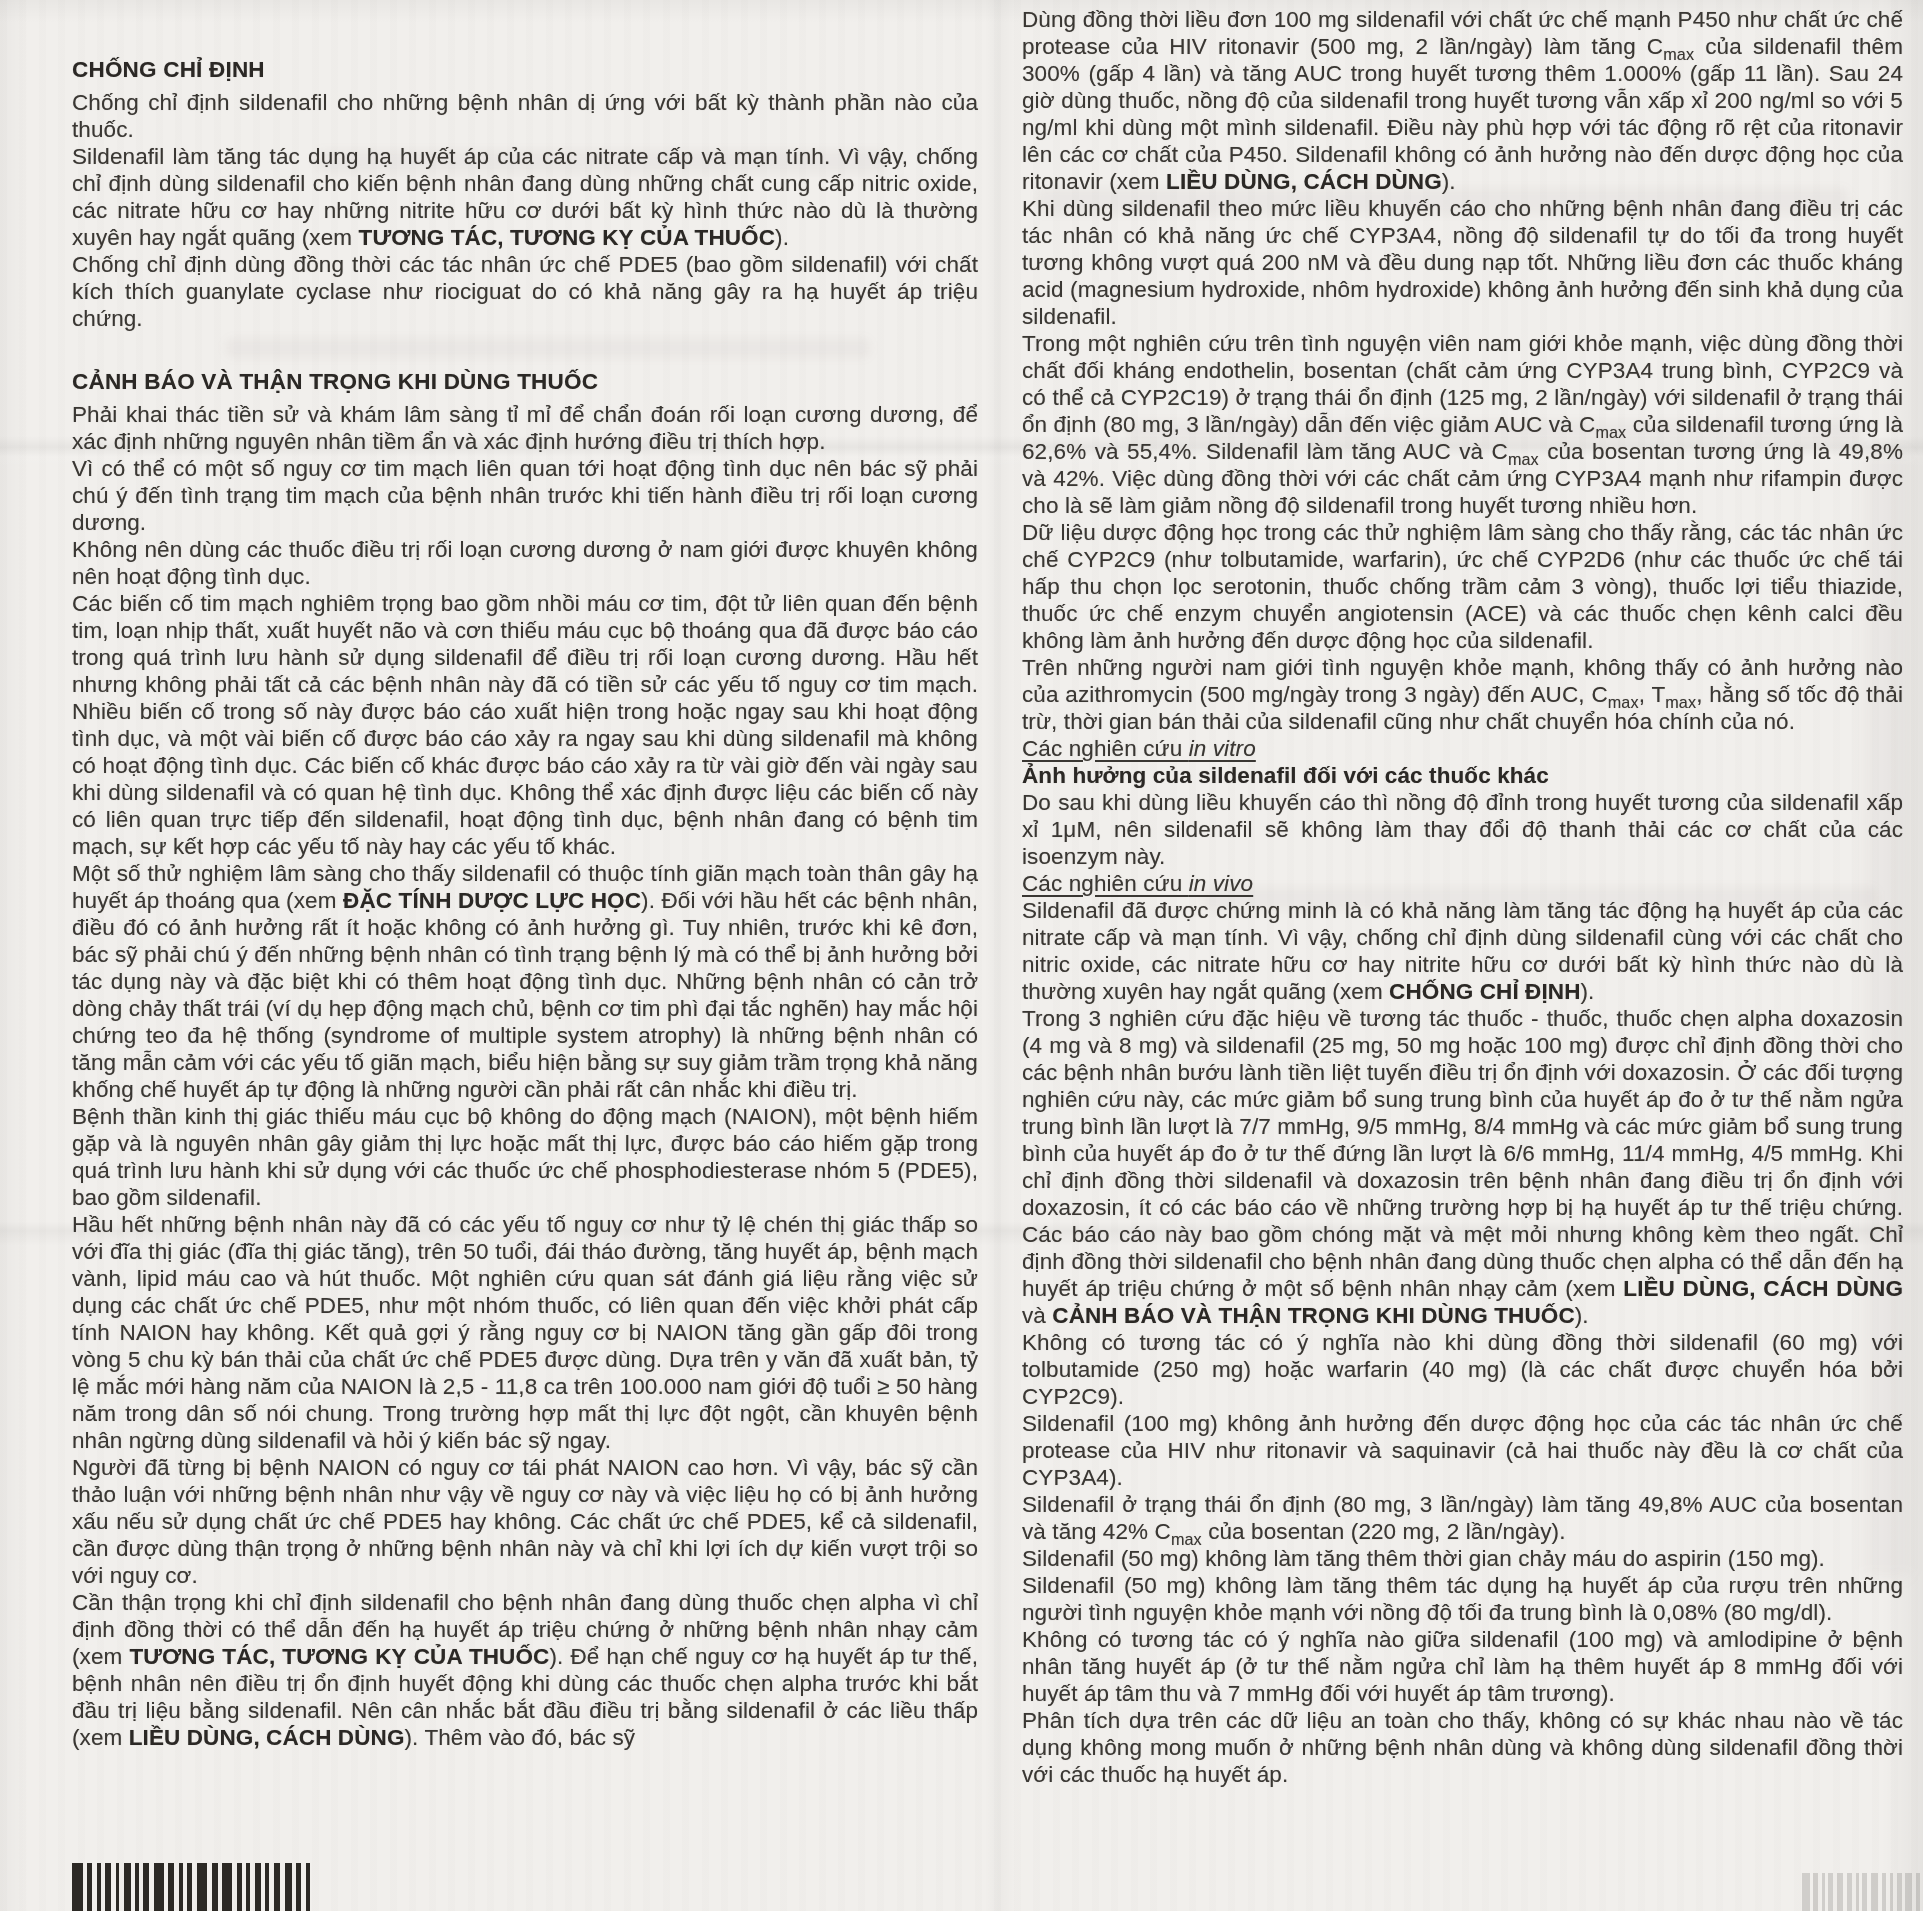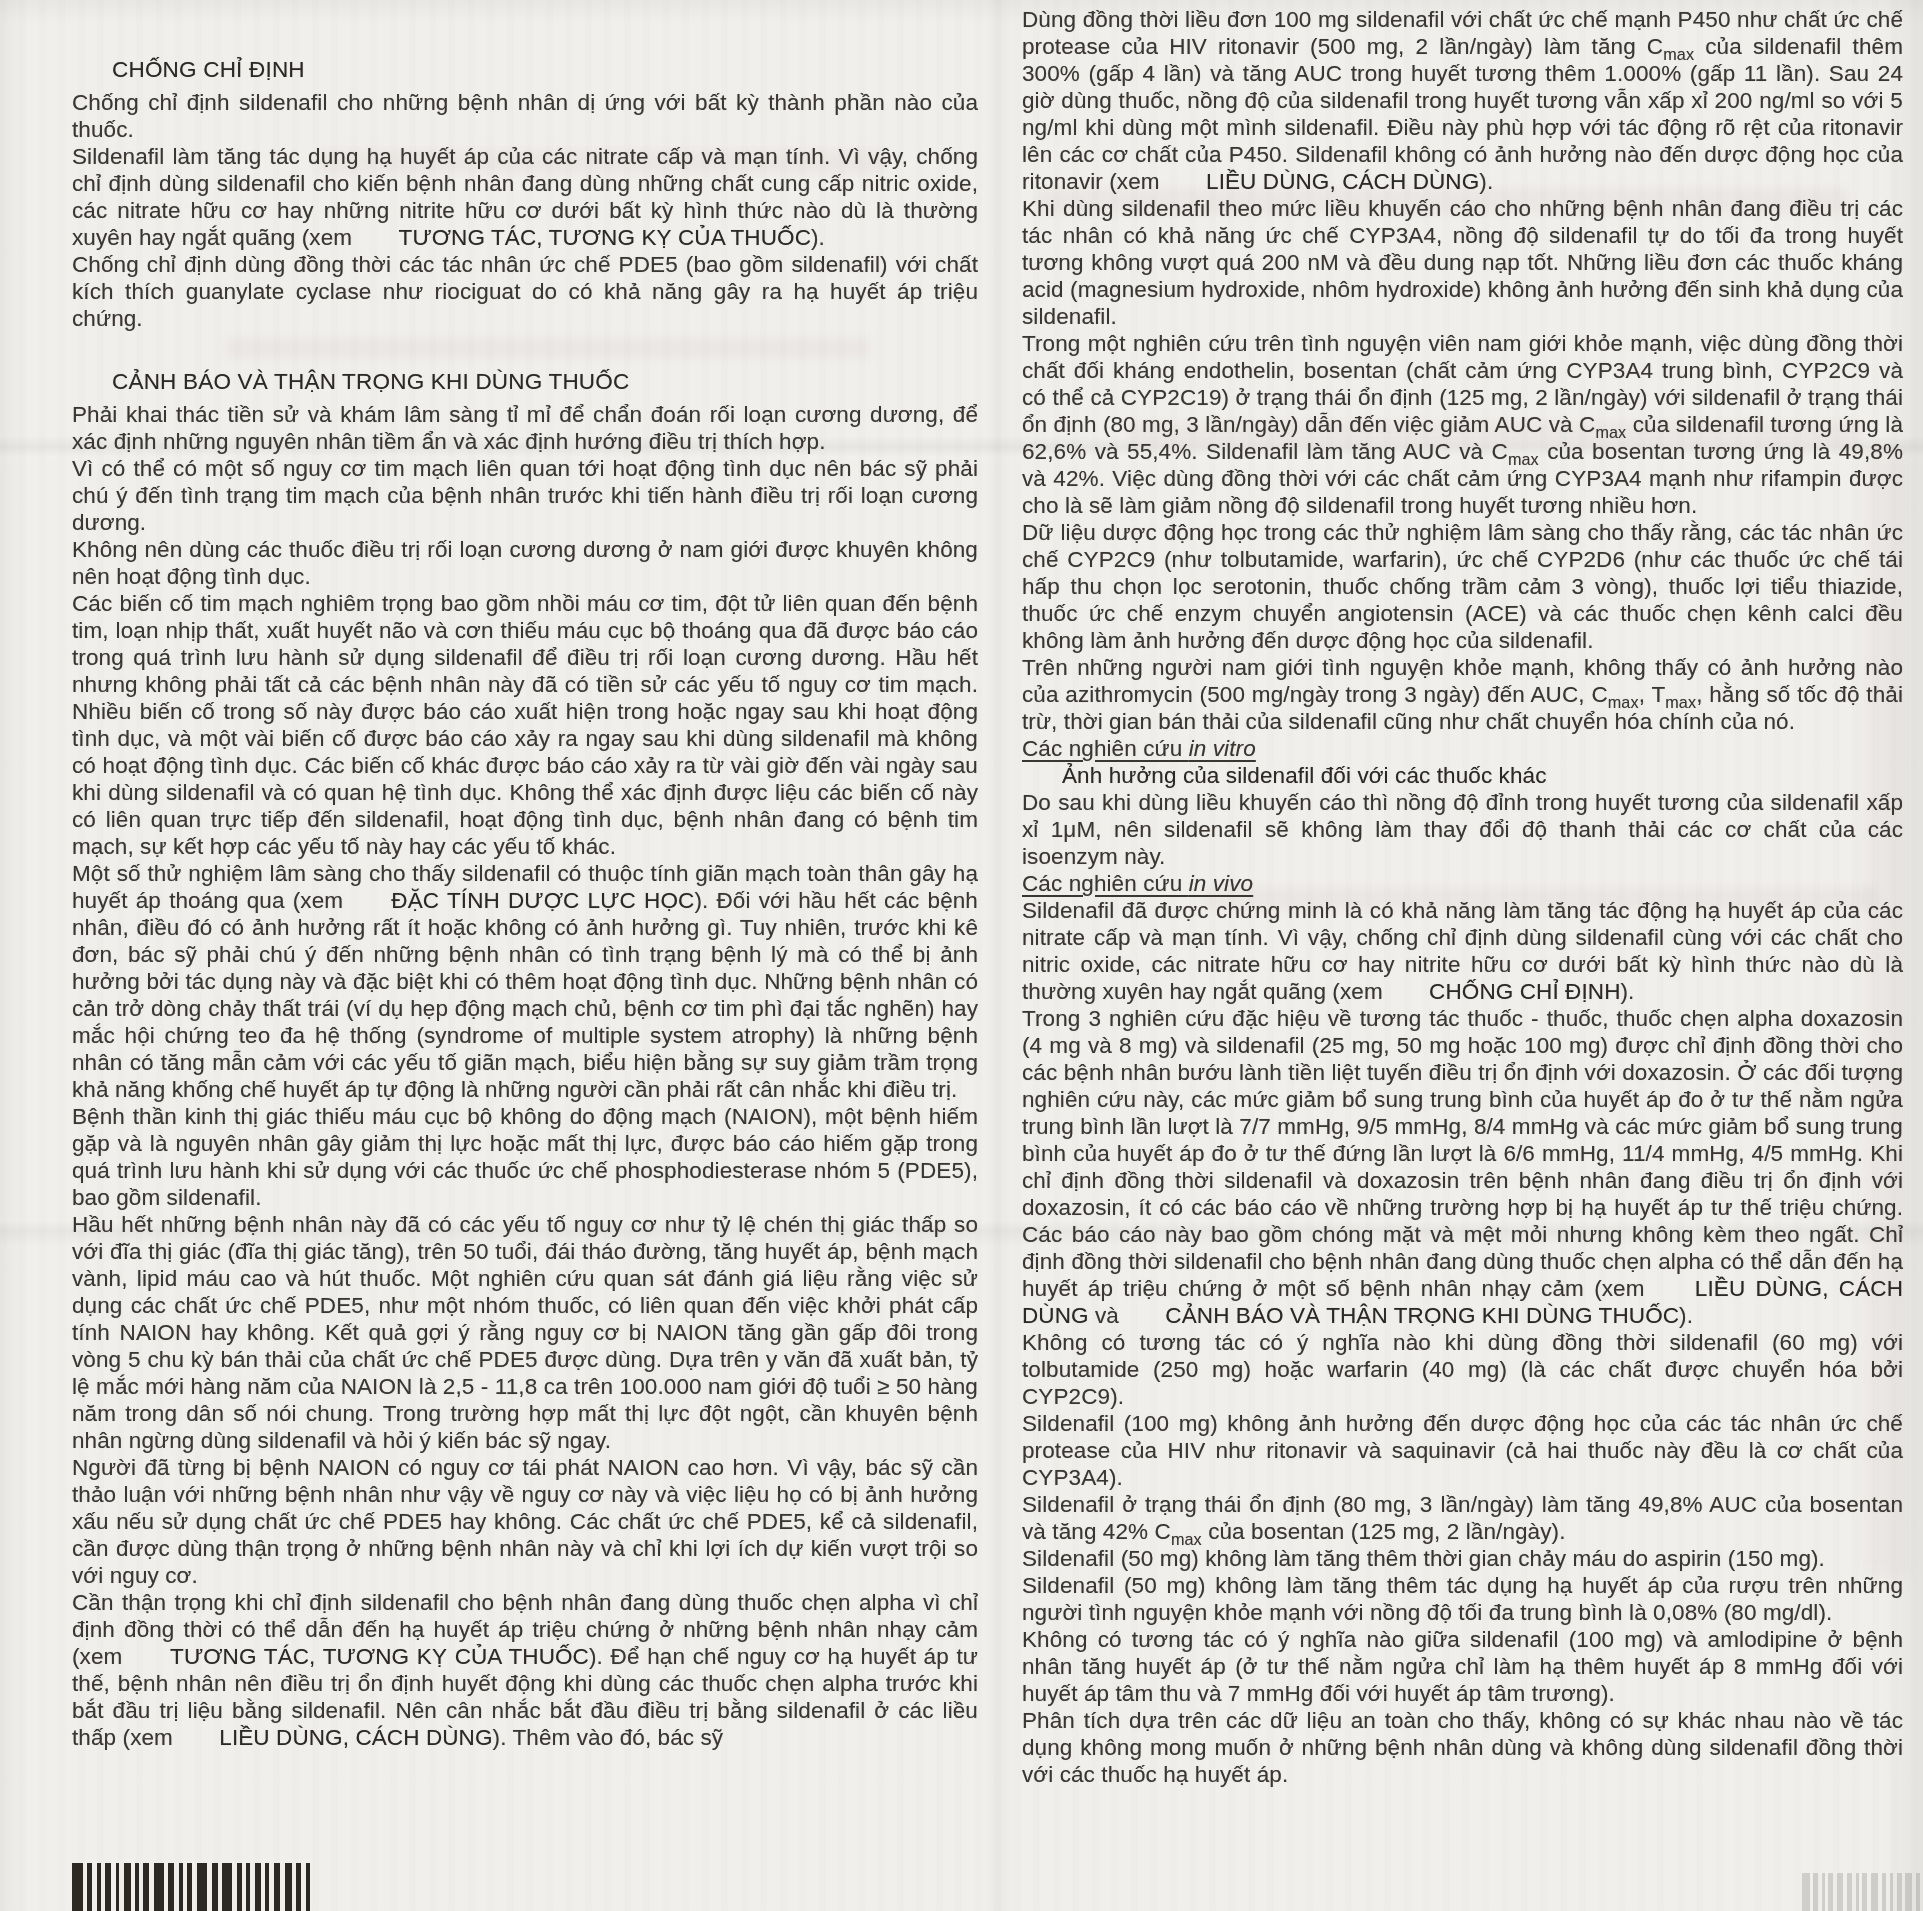--- a/index.html
+++ b/index.html
@@ -38,21 +38,21 @@
     font-weight: bold;
     color: var(--heading_ink, #2b2825);
     text-align: left;
     margin-top: 36px;
     margin-bottom: 6px;
     letter-spacing: 0.2px;
   }
   .heading-first { margin-top: 41px; }
   .subhead-bold { font-weight: bold; text-align: left; color: var(--heading_ink, #2b2825); }
   .subhead-underline { text-decoration: underline; text-underline-offset: 3.8px; text-align: left; }
-  .b { font-weight: normal; color: var(--heading_ink, #2b2825); margin-left: 40px; }
+  .b { font-weight: bold; color: var(--heading_ink, #2b2825); }
   .i { font-style: italic; }
   sub { font-size: 0.72em; line-height: 0; }
   
   .barcode { position: absolute; display: flex; align-items: stretch; }
   .barcode-left { left: 72px; top: 1863px; height: 48px; }
   .barcode-right { left: 1802px; top: 1873px; height: 38px; opacity: 0.16; }
   .bar { background: #2c2925; }
   .gap { background: transparent; }
   
   .smudge { position: absolute; background: rgba(110,104,96,0.05); filter: blur(4.5px); border-radius: 7.5px; }
@@ -98,21 +98,21 @@
       <p class="para para"><span>Dữ liệu dược động học trong các thử nghiệm lâm sàng cho thấy rằng, các tác nhân ức chế CYP2C9 (như tolbutamide, warfarin), ức chế CYP2D6 (như các thuốc ức chế tái hấp thu chọn lọc serotonin, thuốc chống trầm cảm 3 vòng), thuốc lợi tiểu thiazide, thuốc ức chế enzym chuyển angiotensin (ACE) và các thuốc chẹn kênh calci đều không làm ảnh hưởng đến dược động học của sildenafil.</span></p>
       <p class="para para"><span>Trên những người nam giới tình nguyện khỏe mạnh, không thấy có ảnh hưởng nào của azithromycin (500 mg/ngày trong 3 ngày) đến AUC, C</span><sub>max</sub><span>, T</span><sub>max</sub><span>, hằng số tốc độ thải trừ, thời gian bán thải của sildenafil cũng như chất chuyển hóa chính của nó.</span></p>
       <p class="para subhead-underline"><span>Các nghiên cứu </span><span class="i">in vitro</span></p>
       <p class="para subhead-bold"><span class="b">Ảnh hưởng của sildenafil đối với các thuốc khác</span></p>
       <p class="para para"><span>Do sau khi dùng liều khuyến cáo thì nồng độ đỉnh trong huyết tương của sildenafil xấp xỉ 1μM, nên sildenafil sẽ không làm thay đổi độ thanh thải các cơ chất của các isoenzym này.</span></p>
       <p class="para subhead-underline"><span>Các nghiên cứu </span><span class="i">in vivo</span></p>
       <p class="para para"><span>Sildenafil đã được chứng minh là có khả năng làm tăng tác động hạ huyết áp của các nitrate cấp và mạn tính. Vì vậy, chống chỉ định dùng sildenafil cùng với các chất cho nitric oxide, các nitrate hữu cơ hay nitrite hữu cơ dưới bất kỳ hình thức nào dù là thường xuyên hay ngắt quãng (xem </span><span class="b">CHỐNG CHỈ ĐỊNH</span><span>).</span></p>
       <p class="para para"><span>Trong 3 nghiên cứu đặc hiệu về tương tác thuốc - thuốc, thuốc chẹn alpha doxazosin (4 mg và 8 mg) và sildenafil (25 mg, 50 mg hoặc 100 mg) được chỉ định đồng thời cho các bệnh nhân bướu lành tiền liệt tuyến điều trị ổn định với doxazosin. Ở các đối tượng nghiên cứu này, các mức giảm bổ sung trung bình của huyết áp đo ở tư thế nằm ngửa trung bình lần lượt là 7/7 mmHg, 9/5 mmHg, 8/4 mmHg và các mức giảm bổ sung trung bình của huyết áp đo ở tư thế đứng lần lượt là 6/6 mmHg, 11/4 mmHg, 4/5 mmHg. Khi chỉ định đồng thời sildenafil và doxazosin trên bệnh nhân đang điều trị ổn định với doxazosin, ít có các báo cáo về những trường hợp bị hạ huyết áp tư thế triệu chứng. Các báo cáo này bao gồm chóng mặt và mệt mỏi nhưng không kèm theo ngất. Chỉ định đồng thời sildenafil cho bệnh nhân đang dùng thuốc chẹn alpha có thể dẫn đến hạ huyết áp triệu chứng ở một số bệnh nhân nhạy cảm (xem </span><span class="b">LIỀU DÙNG, CÁCH DÙNG</span><span> và </span><span class="b">CẢNH BÁO VÀ THẬN TRỌNG KHI DÙNG THUỐC</span><span>).</span></p>
       <p class="para para"><span>Không có tương tác có ý nghĩa nào khi dùng đồng thời sildenafil (60 mg) với tolbutamide (250 mg) hoặc warfarin (40 mg) (là các chất được chuyển hóa bởi CYP2C9).</span></p>
       <p class="para para"><span>Sildenafil (100 mg) không ảnh hưởng đến dược động học của các tác nhân ức chế protease của HIV như ritonavir và saquinavir (cả hai thuốc này đều là cơ chất của CYP3A4).</span></p>
-      <p class="para para"><span>Sildenafil ở trạng thái ổn định (80 mg, 3 lần/ngày) làm tăng 49,8% AUC của bosentan và tăng 42% C</span><sub>max</sub><span> của bosentan (125 mg, 2 lần/ngày).</span></p>
+      <p class="para para"><span>Sildenafil ở trạng thái ổn định (80 mg, 3 lần/ngày) làm tăng 49,8% AUC của bosentan và tăng 42% C</span><sub>max</sub><span> của bosentan (220 mg, 2 lần/ngày).</span></p>
       <p class="para para"><span>Sildenafil (50 mg) không làm tăng thêm thời gian chảy máu do aspirin (150 mg).</span></p>
       <p class="para para"><span>Sildenafil (50 mg) không làm tăng thêm tác dụng hạ huyết áp của rượu trên những người tình nguyện khỏe mạnh với nồng độ tối đa trung bình là 0,08% (80 mg/dl).</span></p>
       <p class="para para"><span>Không có tương tác có ý nghĩa nào giữa sildenafil (100 mg) và amlodipine ở bệnh nhân tăng huyết áp (ở tư thế nằm ngửa chỉ làm hạ thêm huyết áp 8 mmHg đối với huyết áp tâm thu và 7 mmHg đối với huyết áp tâm trương).</span></p>
       <p class="para para"><span>Phân tích dựa trên các dữ liệu an toàn cho thấy, không có sự khác nhau nào về tác dụng không mong muốn ở những bệnh nhân dùng và không dùng sildenafil đồng thời với các thuốc hạ huyết áp.</span></p>
     </div>
 
   <div class="barcode barcode-left" id="barcode-left">
       <div class="bar" style="width: 10.5px;"></div>
       <div class="gap" style="width: 4.5px;"></div>
       <div class="bar" style="width: 5.3px;"></div>

